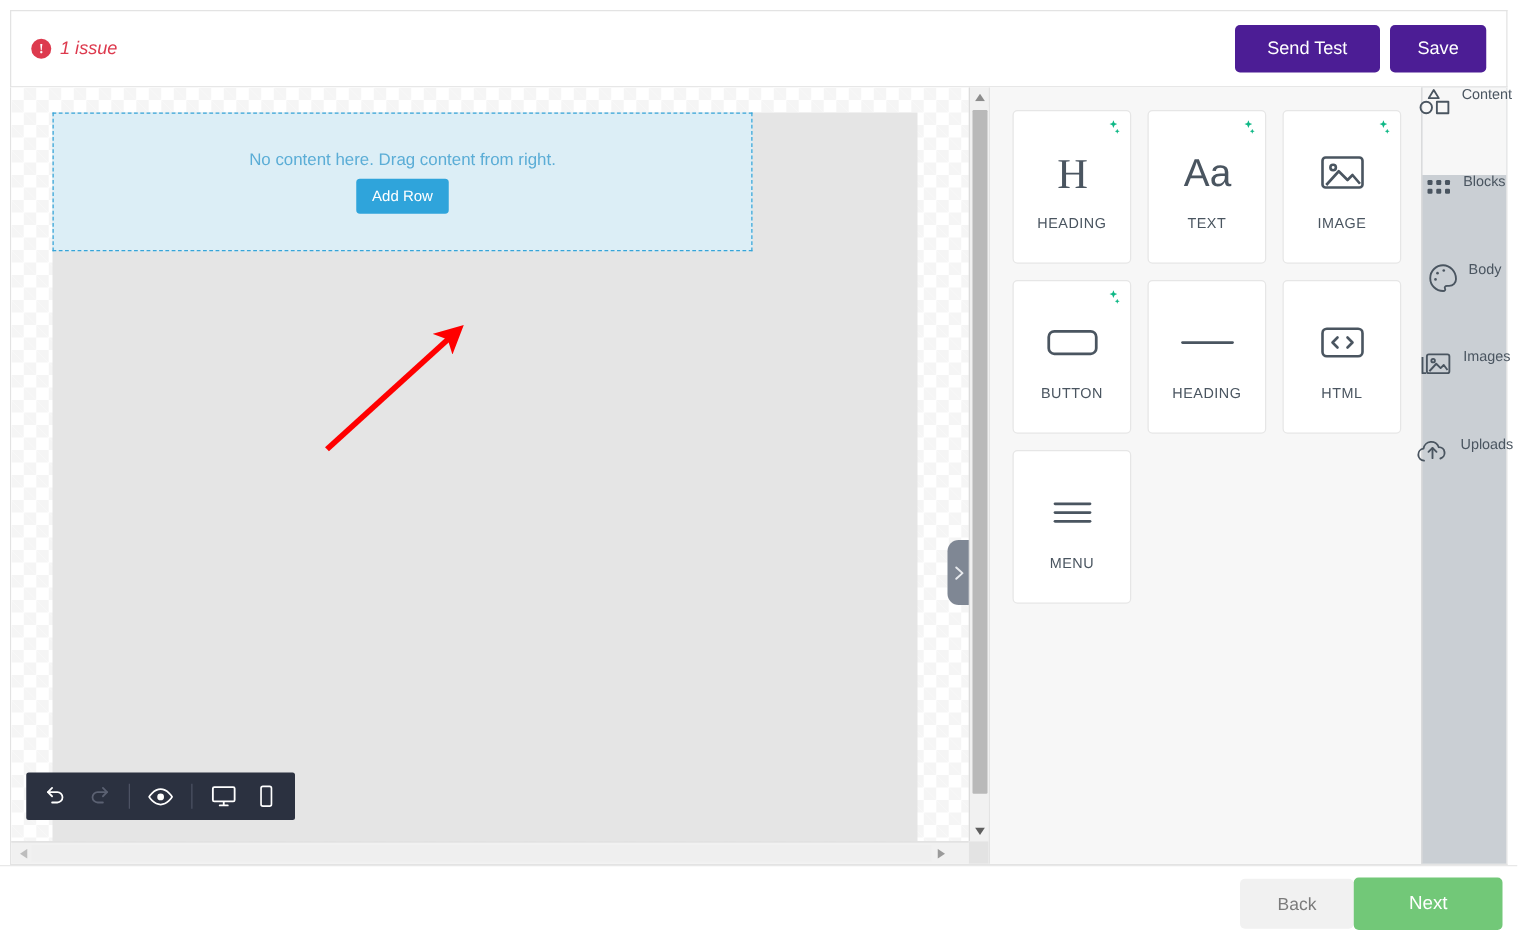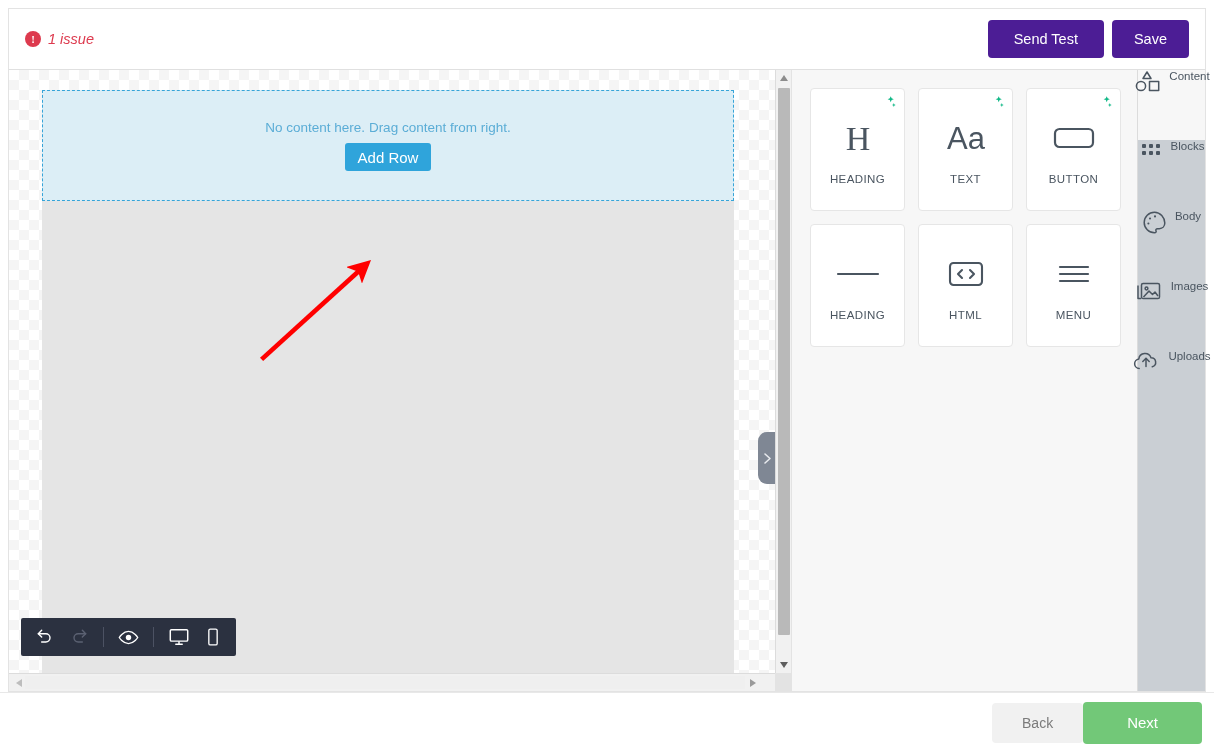--- a/index.html
+++ b/index.html
@@ -52,29 +52,29 @@
       linear-gradient(45deg, #f5f5f5 25%, transparent 25%, transparent 75%, #f5f5f5 75%),
       linear-gradient(45deg, #f5f5f5 25%, transparent 25%, transparent 75%, #f5f5f5 75%);
     background-size: 20px 20px;
     background-position: 0 0, 10px 10px;
   }
   .page-body {
     position: absolute; left: 33px; top: 20px; width: 692px; bottom: 0;
     background: #e5e5e5;
   }
   .dropzone {
-    position: absolute; left: 33px; top: 20px; width: 692px; height: 111px;
+    position: absolute; left: 33px; top: 20px; width: 560px; height: 111px;
     background: #dceef6; border: 1px dashed #36a4d8;
     display: flex; flex-direction: column; align-items: center; justify-content: center;
     gap: 8px;
   }
   .dz-text { color: #5badd6; font-size: 13.5px; }
   .btn-addrow {
     background: #2fa4db; color: #fff; border: none; border-radius: 3px;
-    font-size: 15px; height: 28px; padding: 0 13px; cursor: pointer;
+    font-size: 12px; height: 28px; padding: 0 13px; cursor: pointer;
     font-family: "Liberation Sans", sans-serif;
   }
 
   
   .annotation { position: absolute; left: 0; top: 0; width: 100%; height: 100%; pointer-events: none; }
 
   
   .tool-strip {
     position: absolute; left: 12px; bottom: 17px; height: 38px;
     background: #2b3140; border-radius: 2px;
@@ -308,20 +308,36 @@
             </svg>
           </span>
           <span class="glyph">
             <svg width="46" height="36" viewBox="0 0 46 36">
               <text x="23" y="29" text-anchor="middle" font-family="'Liberation Sans', sans-serif" font-size="31" fill="#4a5560">Aa</text>
             </svg>
           </span>
           <span class="tlabel">TEXT</span>
         </div>
 
+        <div class="tile">
+          <span class="sparkle">
+            <svg width="15" height="15" viewBox="0 0 16 16" fill="#0fb886">
+              <path d="M9.3 1.2l.95 2.35 2.35.95-2.35.95-.95 2.35-.95-2.35L6 4.5l2.35-.95z"></path>
+              <path d="M12.6 8.6l.6 1.45 1.45.6-1.45.6-.6 1.45-.6-1.45L10.55 10.65l1.45-.6z"></path>
+            </svg>
+          </span>
+          <span class="glyph">
+            <svg width="38" height="32" viewBox="0 0 38 32" fill="none" stroke="#4a5560" stroke-width="2.1" stroke-linejoin="round">
+              <rect x="3" y="4" width="32" height="24" rx="2.5"></rect>
+              <circle cx="11.5" cy="12" r="2.2"></circle>
+              <polyline points="6,26 16,15 23,22 27,18 33,25"></polyline>
+            </svg>
+          </span>
+          <span class="tlabel">IMAGE</span>
+        </div>
 
         <div class="tile">
           <span class="sparkle">
             <svg width="15" height="15" viewBox="0 0 16 16" fill="#0fb886">
               <path d="M9.3 1.2l.95 2.35 2.35.95-2.35.95-.95 2.35-.95-2.35L6 4.5l2.35-.95z"></path>
               <path d="M12.6 8.6l.6 1.45 1.45.6-1.45.6-.6 1.45-.6-1.45L10.55 10.65l1.45-.6z"></path>
             </svg>
           </span>
           <span class="glyph">
             <svg width="44" height="28" viewBox="0 0 44 28" fill="none" stroke="#4a5560" stroke-width="2.2">

